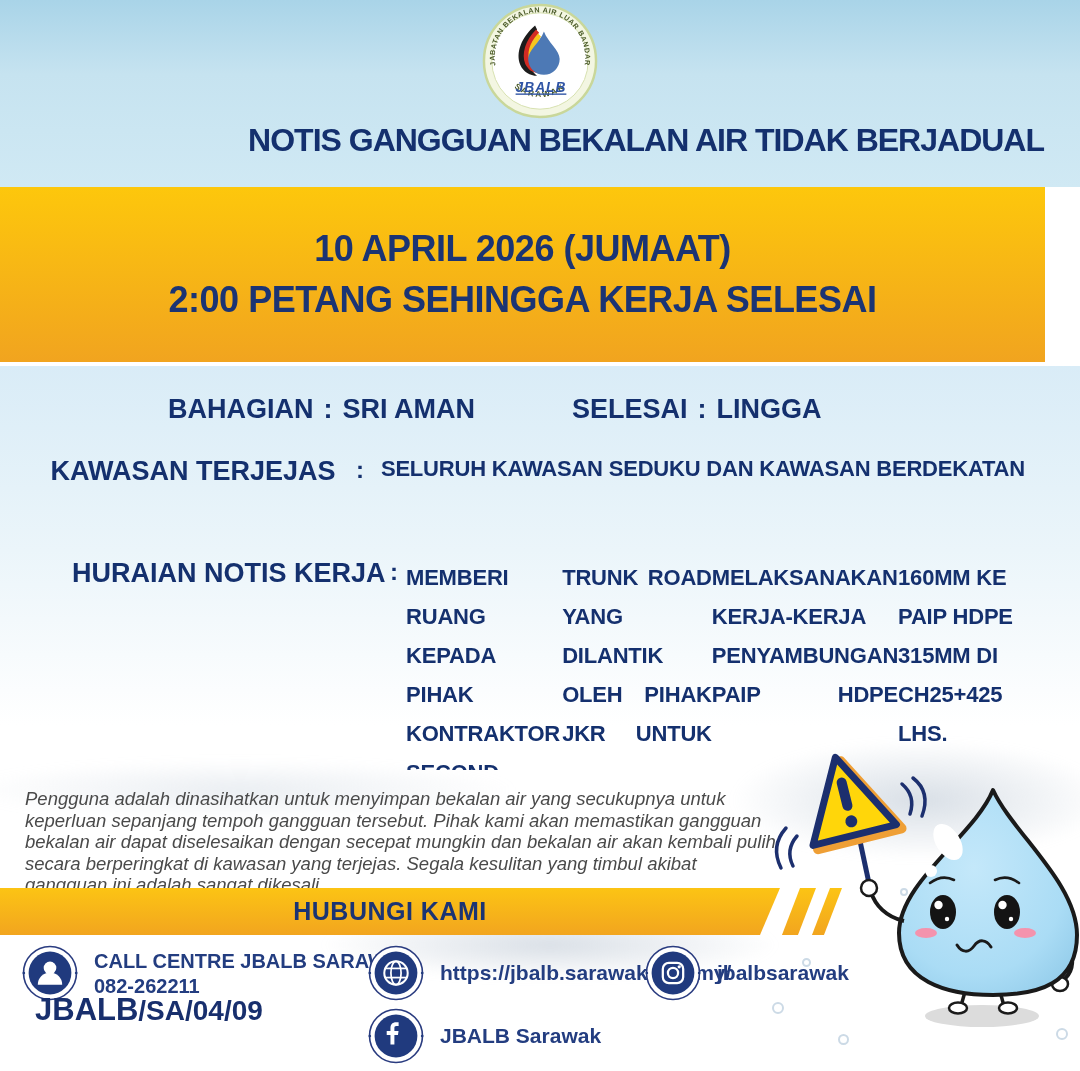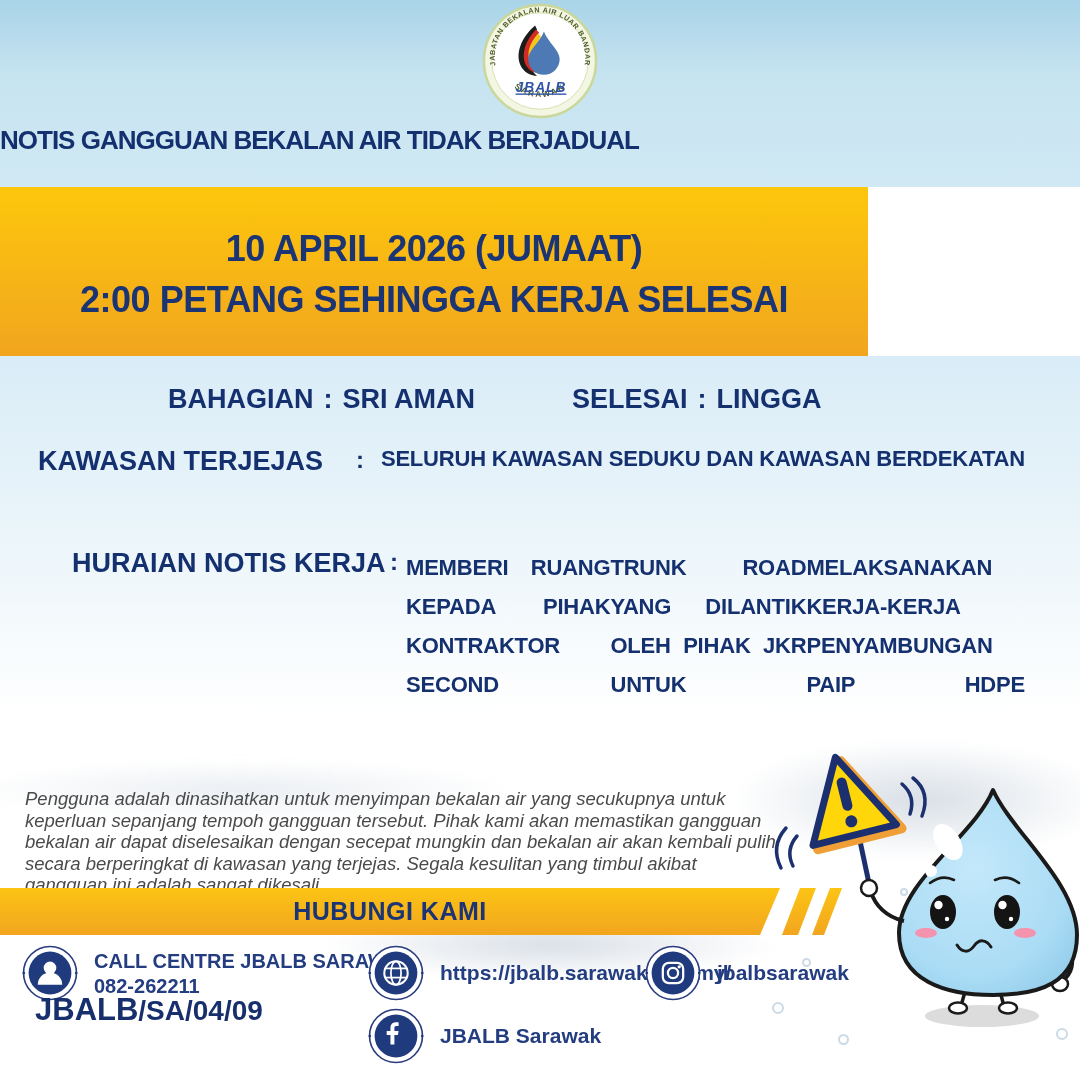--- a/index.html
+++ b/index.html
@@ -10,38 +10,38 @@
     --panel-blue:#d9ecf7; --advisory-gray:#4a4a4a;
   }
   *{box-sizing:border-box; margin:0; padding:0;}
   body{font-family:"Liberation Sans", sans-serif; background:#888;}
   .poster{position:relative; width:1080px; height:1071px; overflow:hidden; background:#fff;}
 
   
   .top-area{position:absolute; left:0; top:0; width:1080px; height:187px;
     background:linear-gradient(180deg, var(--sky-top) 0%, #c6e3f0 40%, var(--sky-bottom) 100%);}
   .logo{position:absolute; left:481px; top:2px; width:118px; height:118px;}
-  .page-title{position:absolute; left:0; top:118px; width:1044px; text-align:left;
-    font-size:26px; font-weight:700; letter-spacing:-1px; color:var(--title-navy); line-height:44px;}
-
-  
-  .date-band{position:absolute; left:0; top:187px; width:868px; height:175px;
+  .page-title{position:absolute; left:0; top:118px; width:1044px; text-align:right;
+    font-size:32px; font-weight:700; letter-spacing:-1px; color:var(--title-navy); line-height:44px;}
+
+  
+  .date-band{position:absolute; left:0; top:187px; width:1045px; height:175px;
     background:linear-gradient(180deg, var(--band-top) 0%, var(--band-bottom) 100%);
     display:flex; flex-direction:column; align-items:center; justify-content:center; gap:9px;}
   .date-band div{font-size:36px; font-weight:700; letter-spacing:-0.5px; color:var(--navy);}
 
   
-  .details{position:absolute; left:0; top:356px; width:1080px; height:408px;
+  .details{position:absolute; left:0; top:366px; width:1080px; height:408px;
     background:linear-gradient(180deg, var(--panel-blue) 0%, #ebf5fa 45%, #ffffff 88%);}
   .region-row{position:absolute; left:0; top:28px; width:1080px; font-size:27px; font-weight:700; color:var(--title-navy);}
   .region-row .bahagian{position:absolute; left:168px; white-space:nowrap;}
   .region-row .daerah{position:absolute; left:572px; white-space:nowrap;}
   .region-row .sep{margin:0 10px;}
   .field-row{position:absolute; left:38px; right:55px; display:grid; grid-template-columns:310px 24px 1fr; column-gap:0;}
-  .field-row .flabel{font-size:27px; font-weight:700; color:var(--title-navy); white-space:nowrap;}
+  .field-row .flabel{font-size:27px; font-weight:700; color:var(--title-navy); white-space:nowrap;text-align:center;}
   .field-row .fsep{font-size:24px; font-weight:700; color:var(--title-navy); text-align:center;}
   .field-row .fvalue{font-size:22px; font-weight:700; letter-spacing:-0.2px; color:var(--title-navy);text-align:right;}
   .row-kawasan{top:90px;}
   .row-huraian{top:192px;margin-left:34px;}
   .jlines{display:flex; flex-direction:row;}
   .jline{font-size:22px; font-weight:700; letter-spacing:-0.2px; color:var(--title-navy);
     line-height:39px; text-align:justify; text-align-last:justify;}
   .jline.last{text-align:left; text-align-last:left;}
 
   
@@ -134,20 +134,21 @@
       <div class="fvalue">SELURUH KAWASAN SEDUKU DAN KAWASAN BERDEKATAN</div>
     </div>
 
     <div class="field-row row-huraian">
       <div class="flabel">HURAIAN NOTIS KERJA</div>
       <div class="fsep">:</div>
       <div class="jlines">
         <div class="jline">MEMBERI RUANG KEPADA PIHAK KONTRAKTOR SECOND</div>
         <div class="jline">TRUNK ROAD YANG DILANTIK OLEH PIHAK JKR UNTUK</div>
         <div class="jline">MELAKSANAKAN KERJA-KERJA PENYAMBUNGAN PAIP HDPE</div>
+        <div class="jline last">160MM KE PAIP HDPE 315MM DI CH25+425 LHS.</div>
       </div>
     </div>
   </div>
 
   <div class="bottom">
     <div class="splash splash-a"></div>
     <div class="splash splash-b"></div>
     <div class="splash splash-c"></div>
     <div class="bub" style="left:772px; top:232px; width:12px; height:12px;"></div>
     <div class="bub" style="left:802px; top:188px; width:9px; height:9px;"></div>

